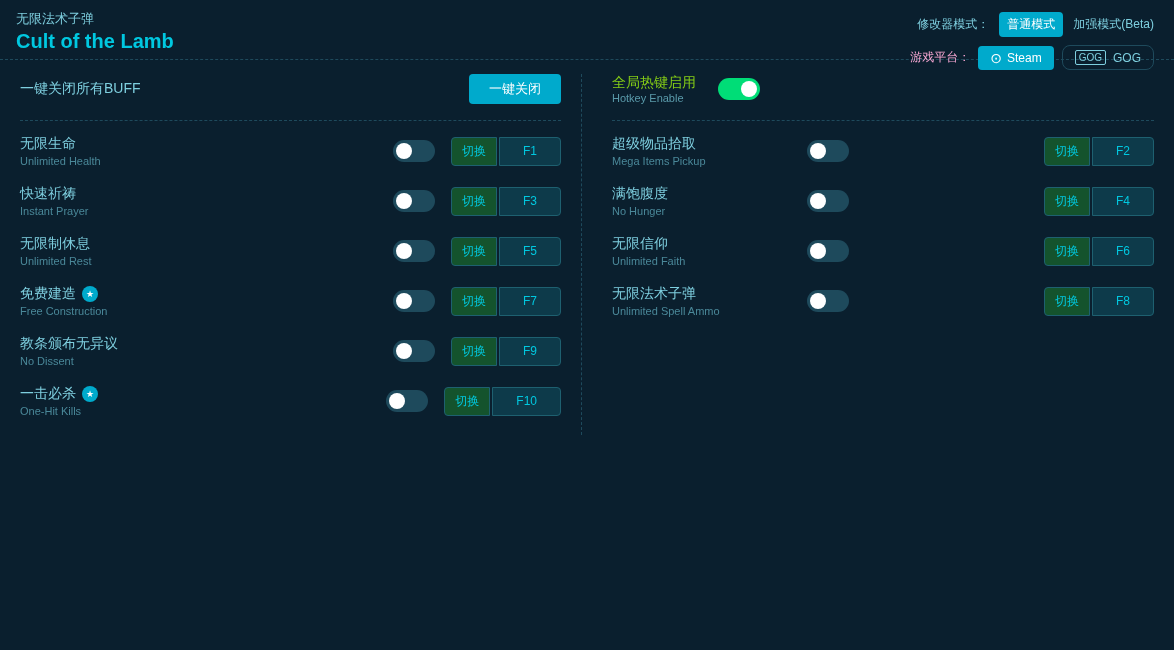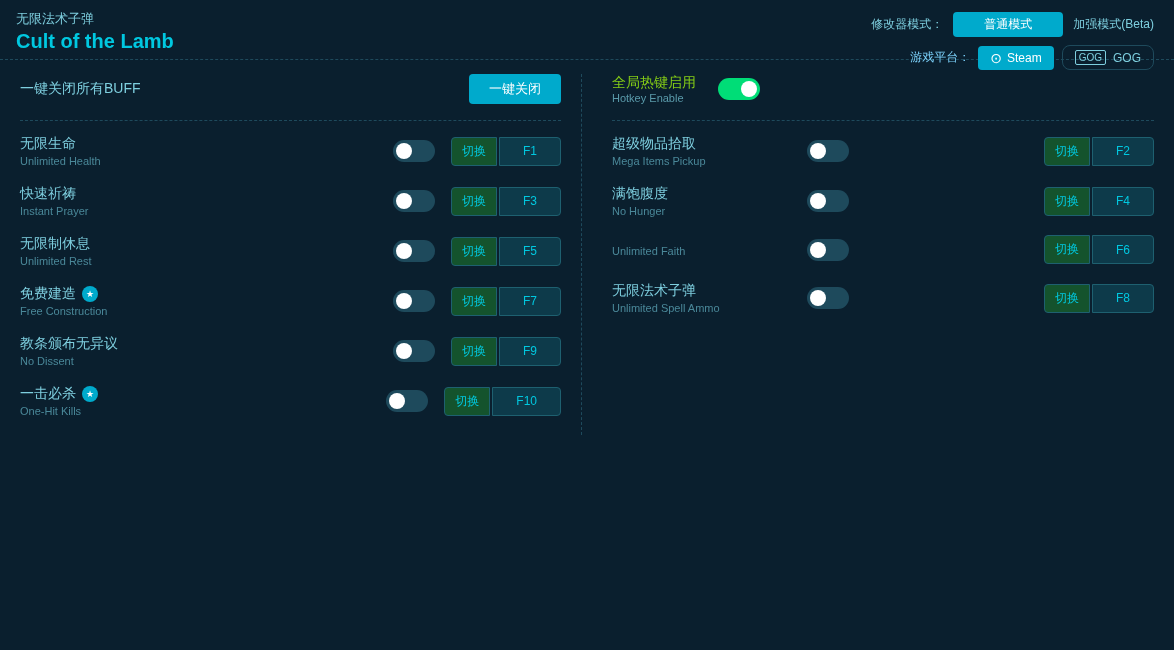--- a/index.html
+++ b/index.html
@@ -50,21 +50,21 @@
     .mode-label {
       font-size: 12px;
       color: #7ecfdf;
     }
 
     .mode-btn {
       background-color: #00aacc;
       color: #fff;
       border: none;
       border-radius: 4px;
-      padding: 4px 31px;
+      padding: 4px 8px;
       font-size: 12px;
       cursor: pointer;
       font-family: Liberation Sans, sans-serif;
     }
 
     .mode-btn-inactive {
       background-color: transparent;
       color: #7ecfdf;
       border: none;
       font-size: 12px;
@@ -73,21 +73,21 @@
     }
 
     .platform-row {
       display: flex;
       align-items: center;
       gap: 8px;
     }
 
     .platform-label {
       font-size: 12px;
-      color: #7dd3fc;
+      color: #f9a8d4;
     }
 
     .platform-btn {
       display: flex;
       align-items: center;
       gap: 5px;
       background-color: #00aacc;
       color: #fff;
       border: none;
       border-radius: 4px;
@@ -464,20 +464,23 @@
         </div>
         <div style="flex:1"></div>
         <div class="key-btn-group">
           <button class="key-btn-switch">切换</button>
           <button class="key-btn-key">F4</button>
         </div>
       </div>
 
       <div class="cheat-row">
         <div class="cheat-info">
+          <div class="cheat-name">
+            <span>无限信仰</span>
+          </div>
           <div class="cheat-sub">Unlimited Faith</div>
         </div>
         <div class="cheat-toggle">
           <div class="toggle toggle-off"></div>
         </div>
         <div style="flex:1"></div>
         <div class="key-btn-group">
           <button class="key-btn-switch">切换</button>
           <button class="key-btn-key">F6</button>
         </div>

